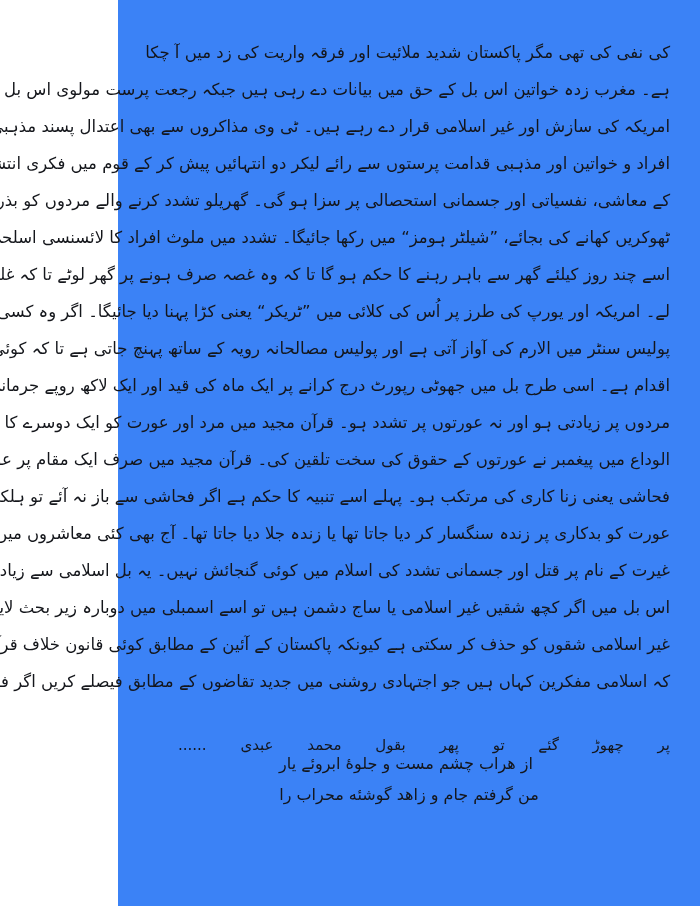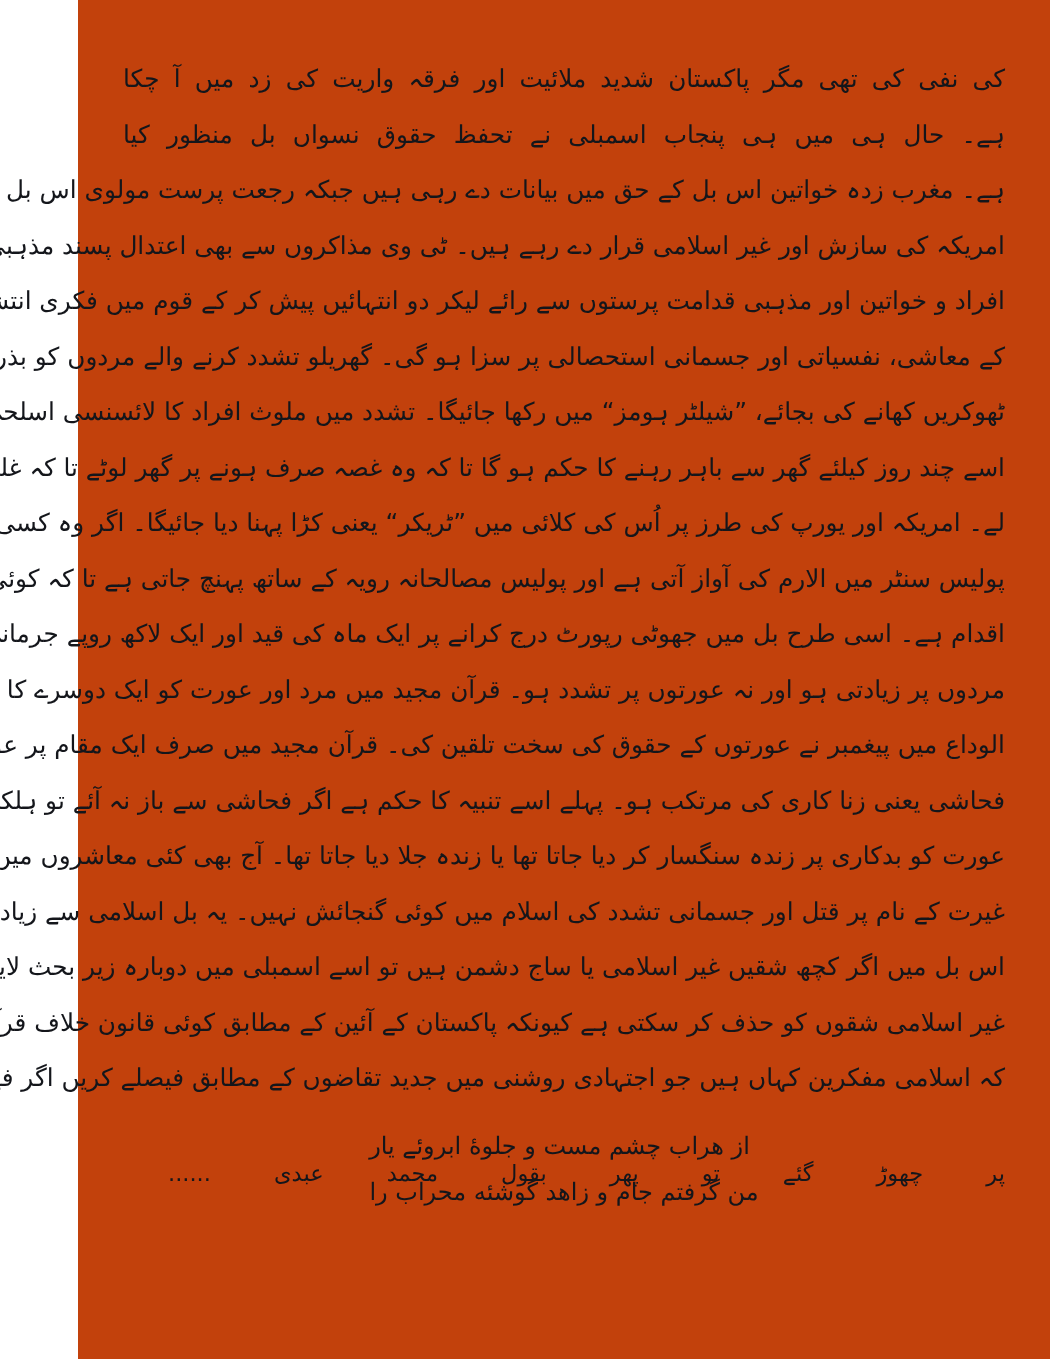--- a/index.html
+++ b/index.html
@@ -11,23 +11,23 @@
   body {
     width: 700px;
     height: 906px;
     overflow: hidden;
     font-family: "DejaVu Sans", "Liberation Sans", sans-serif;
     color: #15171c;
   }
 
   .page {
     position: relative;
-    width: 648px;
+    width: 582px;
     height: 906px;
-    background: #c2410c;
+    background: #3b82f6;
     box-sizing: border-box;
   }
 
   .article-body {
     position: absolute;
     top: 34px;
     right: 30px;
     left: 30px;
     direction: rtl;
     text-align: justify;
@@ -92,21 +92,20 @@
     padding-right: 0px;
   }
 </style>
 </head>
 <body>
 
 <div class="page">
 
   <div class="article-body">
     <span class="para-line">کی نفی کی تھی مگر پاکستان شدید ملائیت اور فرقہ واریت کی زد میں آ چکا</span>
-    <span class="para-line">ہے۔ حال ہی میں ہی پنجاب اسمبلی نے تحفظ حقوق نسواں بل منظور کیا</span>
     <span class="para-line">ہے۔ مغرب زدہ خواتین اس بل کے حق میں بیانات دے رہی ہیں جبکہ رجعت پرست مولوی اس بل کو بے حیائی سے تعبیر کرتے ہوئے اسے</span>
     <span class="para-line">امریکہ کی سازش اور غیر اسلامی قرار دے رہے ہیں۔ ٹی وی مذاکروں سے بھی اعتدال پسند مذہبی اسکالرز سے رائے لینے کی بجائے مغرب زدہ</span>
     <span class="para-line">افراد و خواتین اور مذہبی قدامت پرستوں سے رائے لیکر دو انتہائیں پیش کر کے قوم میں فکری انتشار پیدا کیا جا رہا ہے۔ اس بل کی رو سے خواتین</span>
     <span class="para-line">کے معاشی، نفسیاتی اور جسمانی استحصالی پر سزا ہو گی۔ گھریلو تشدد کرنے والے مردوں کو بذریعہ عدالت سزا دی جائیگی۔ متاثرہ خواتین کو دو بدر کی</span>
     <span class="para-line">ٹھوکریں کھانے کی بجائے، ”شیلٹر ہومز“ میں رکھا جائیگا۔ تشدد میں ملوث افراد کا لائسنسی اسلحہ بھی ضبط کر لیا جائیگا۔ جو شخص تشدد میں مبتلا پایا گیا تو</span>
     <span class="para-line">اسے چند روز کیلئے گھر سے باہر رہنے کا حکم ہو گا تا کہ وہ غصہ صرف ہونے پر گھر لوٹے تا کہ غلیظ و غضب کی کیفیت میں وہ کوئی جارحانہ قدم نہ اٹھا</span>
     <span class="para-line">لے۔ امریکہ اور یورپ کی طرز پر اُس کی کلائی میں ”ٹریکر“ یعنی کڑا پہنا دیا جائیگا۔ اگر وہ کسی مفسدانہ یا جارحانہ نیت سے گھر کے قریب آتا ہے تو</span>
     <span class="para-line">پولیس سنٹر میں الارم کی آواز آتی ہے اور پولیس مصالحانہ رویہ کے ساتھ پہنچ جاتی ہے تا کہ کوئی حادثہ نہ پیش آئے یہ ایک مثبت سماجی اور قانونی</span>
     <span class="para-line">اقدام ہے۔ اسی طرح بل میں جھوٹی رپورٹ درج کرانے پر ایک ماہ کی قید اور ایک لاکھ روپے جرمانہ ہو گا یہ حق اعتدال کیلئے ہے تا کہ نہ</span>
     <span class="para-line">مردوں پر زیادتی ہو اور نہ عورتوں پر تشدد ہو۔ قرآن مجید میں مرد اور عورت کو ایک دوسرے کا لباس یعنی زینت اور ہمدر قرار دیا گیا ہے۔ خطبہ حجۃ</span>

